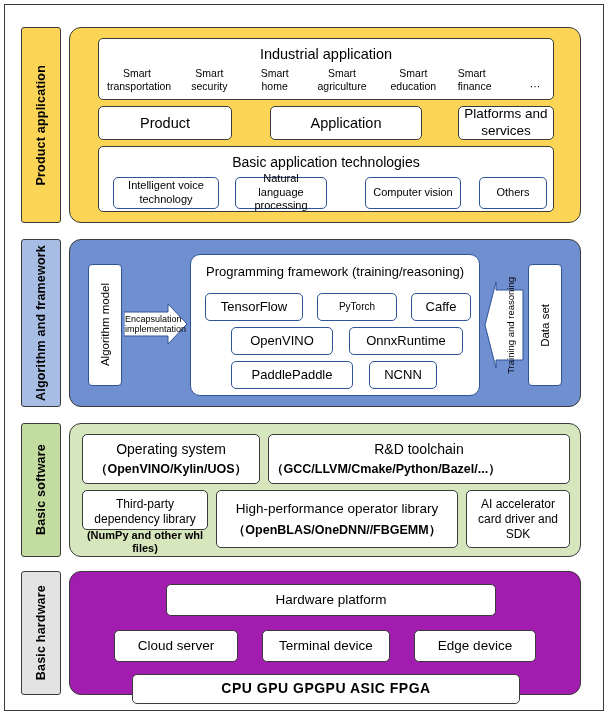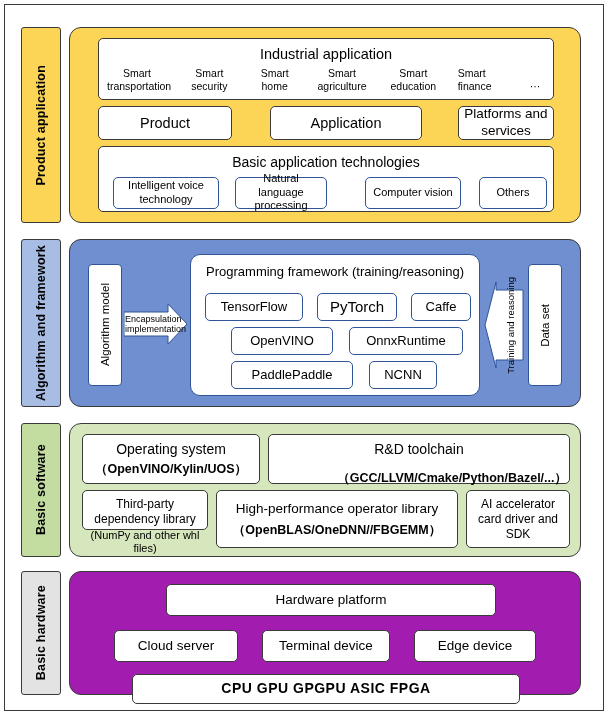--- a/index.html
+++ b/index.html
@@ -201,21 +201,21 @@
                   filter:drop-shadow(0 0 0 #2f5596);"></div>
       <svg width="64" height="44" viewBox="0 0 64 44" style="position:absolute;left:0;top:0;">
         <polygon points="0,10 44,10 44,2 63,22 44,42 44,34 0,34" fill="#ffffff" stroke="#2f5596" stroke-width="1"></polygon>
       </svg>
       <div class="lbl" style="width:48px;margin-right:14px;">Encapsulation implementation</div>
     </div>
 
     <div class="blue-inner" style="left:120px;top:14px;width:290px;height:142px;">
       <div style="text-align:center;font-size:13px;margin-top:9px;">Programming framework (training/reasoning)</div>
       <div class="box" style="left:14px;top:38px;width:98px;height:28px;font-size:13px;">TensorFlow</div>
-      <div class="box" style="left:126px;top:38px;width:80px;height:28px;font-size:15px;">PyTorch</div>
+      <div class="box" style="left:126px;top:38px;width:80px;height:28px;font-size:10px;">PyTorch</div>
       <div class="box" style="left:220px;top:38px;width:60px;height:28px;font-size:13px;">Caffe</div>
       <div class="box" style="left:40px;top:72px;width:102px;height:28px;font-size:13px;">OpenVINO</div>
       <div class="box" style="left:158px;top:72px;width:114px;height:28px;font-size:13px;">OnnxRuntime</div>
       <div class="box" style="left:40px;top:106px;width:122px;height:28px;font-size:13px;">PaddlePaddle</div>
       <div class="box" style="left:178px;top:106px;width:68px;height:28px;font-size:13px;">NCNN</div>
     </div>
 
     <div class="arrow" style="left:414px;top:42px;width:40px;height:86px;">
       <svg width="40" height="86" viewBox="0 0 40 86" style="position:absolute;left:0;top:0;">
         <polygon points="39,8 12,8 12,0 1,43 12,86 12,78 39,78" fill="#ffffff" stroke="#2f5596" stroke-width="1"></polygon>
@@ -236,26 +236,26 @@
 
   <div class="band" id="band-soft" style="top:418px;height:134px;width:512px;">
 
     <div class="box plain" style="left:12px;top:10px;width:178px;height:50px;display:block;padding:4px 2px;">
       <div style="text-align:center;font-size:14px;margin-top:2px;">Operating system</div>
       <div style="text-align:center;font-size:12.5px;font-weight:bold;margin-top:3px;">（OpenVINO/Kylin/UOS）</div>
     </div>
 
     <div class="box plain" style="left:198px;top:10px;width:302px;height:50px;display:block;padding:4px 2px;">
       <div style="text-align:center;font-size:14px;margin-top:2px;">R&amp;D toolchain</div>
-      <div style="text-align:right;font-size:12.5px;font-weight:bold;margin-top:12px;">（GCC/LLVM/Cmake/Python/Bazel/...）</div>
+      <div style="text-align:left;font-size:12.5px;font-weight:bold;margin-top:3px;">（GCC/LLVM/Cmake/Python/Bazel/...）</div>
     </div>
 
     <div class="box plain" style="left:12px;top:66px;width:126px;height:40px;display:block;padding:4px 3px;">
       <div style="text-align:center;font-size:12px;line-height:1.25;margin-top:2px;">Third-party dependency library</div>
-      <div style="font-size:11px;font-weight:normal;line-height:1.2;margin-top:2px;">(NumPy and other whl files)</div>
+      <div style="font-size:11px;font-weight:bold;line-height:1.2;margin-top:2px;">(NumPy and other whl files)</div>
     </div>
 
     <div class="box plain" style="left:146px;top:66px;width:242px;height:58px;display:block;padding:6px 3px;">
       <div style="text-align:center;font-size:13.5px;margin-top:4px;">High-performance operator library</div>
       <div style="text-align:center;font-size:12.5px;font-weight:bold;margin-top:5px;">（OpenBLAS/OneDNN//FBGEMM）</div>
     </div>
 
     <div class="box plain" style="left:396px;top:66px;width:104px;height:58px;font-size:12px;">AI accelerator card driver and SDK</div>
   </div>
 

